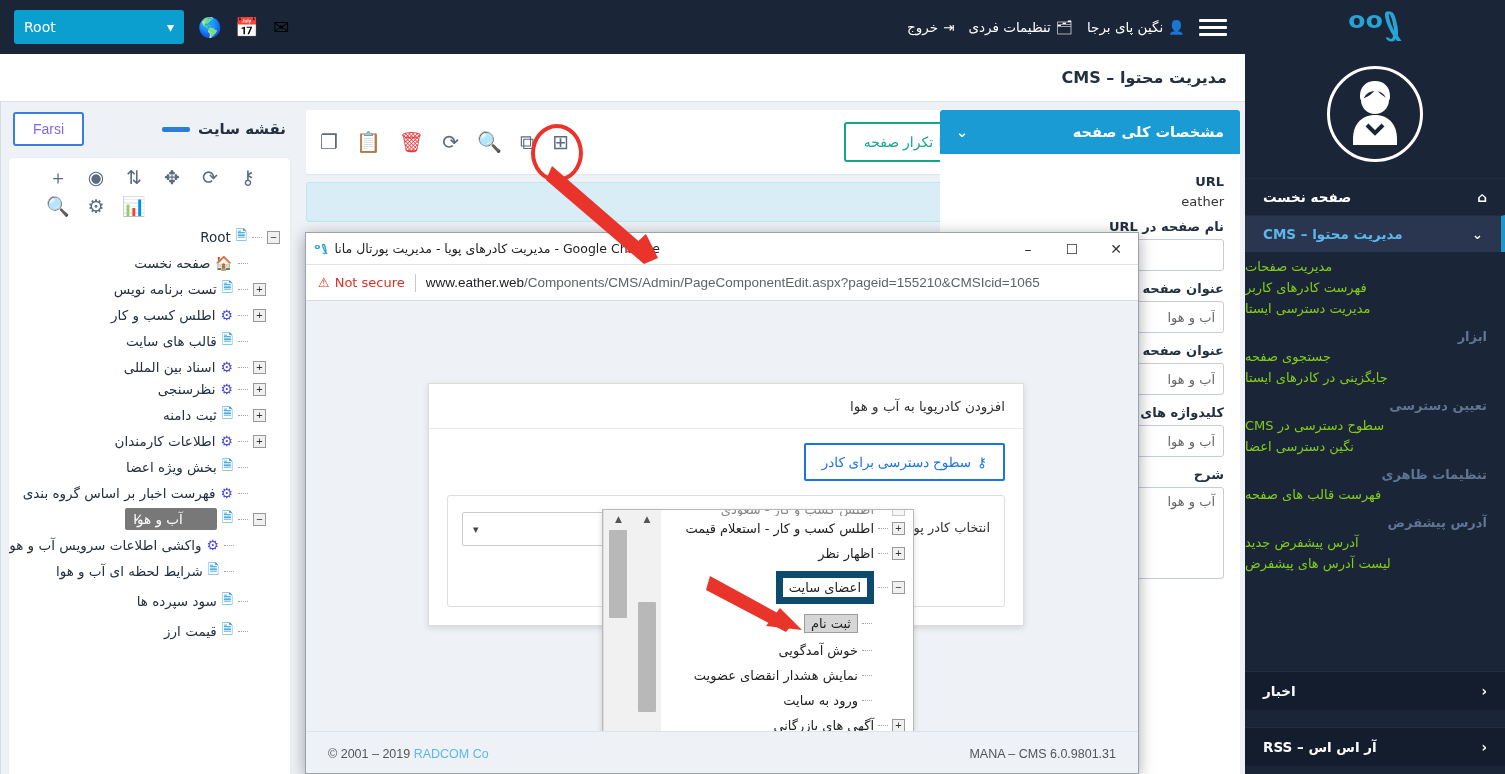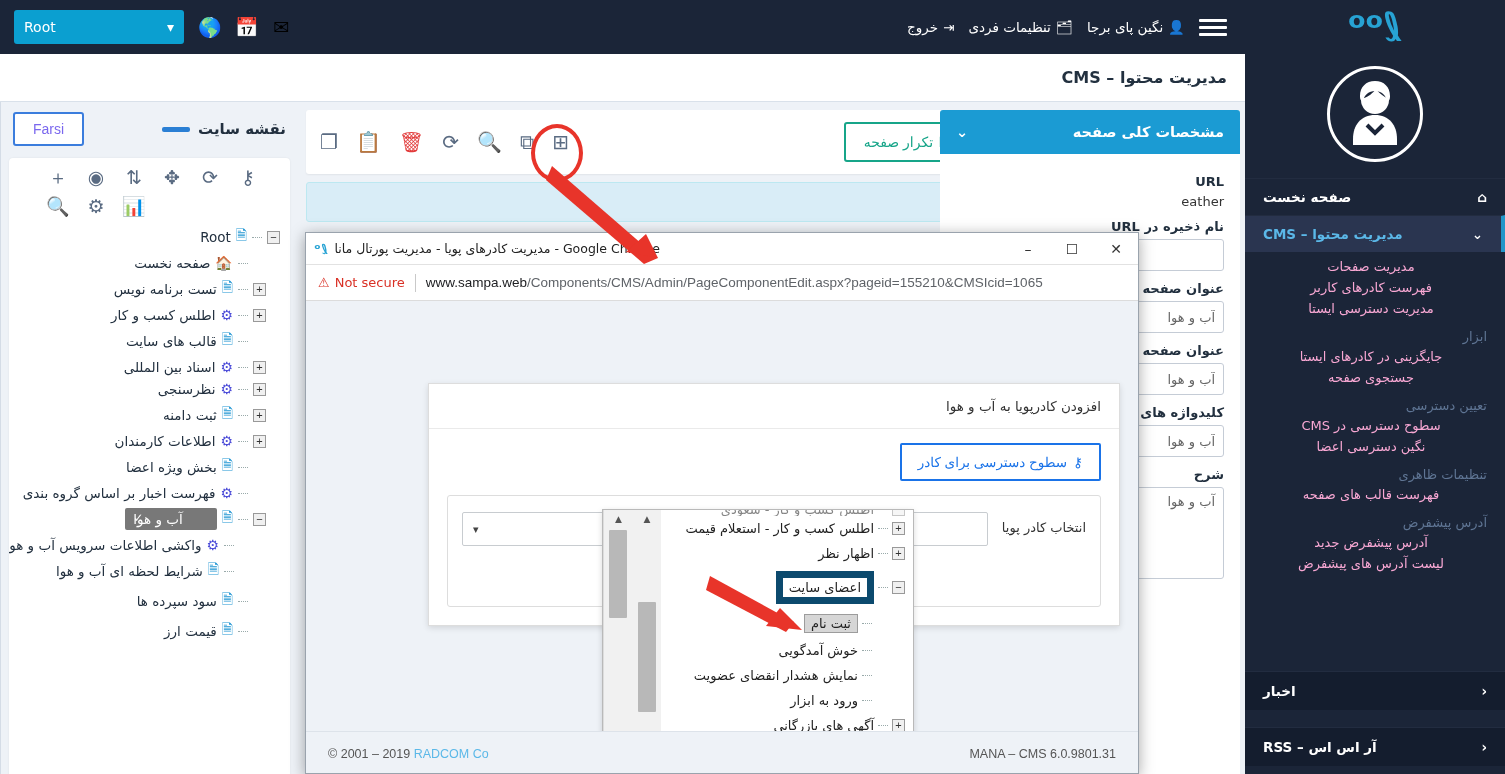--- a/index.html
+++ b/index.html
@@ -34,24 +34,24 @@
   }
   .nav-top {
     display:flex; align-items:center; justify-content:space-between;
     padding: 10px 18px; font-size: 13.5px; font-weight: bold;
     border-top: 1px solid #222c40;
   }
   .nav-top.active { background:#2a3550; color:#5bb8e8; border-right:4px solid #2196c9; }
   .nav-top .chev { font-size: 13px; color:#fff; }
   .subnav { background:#1b2538; padding: 4px 0 10px 0; }
   .subgroup-title {
-    color:#5f7594; font-size:13px; padding: 10px 18px 2px 0; text-align:right;
+    color:#5f7594; font-size:13px; padding: 10px 18px 2px 0; text-align:right;font-weight:bold;
   }
   .subitem {
-    color:#f9a8d4; font-size:13px; padding: 3px 8px 3px 0; text-align:center;
+    color:#84cc16; font-size:13px; padding: 3px 8px 3px 0; text-align:left;
     cursor:pointer;
   }
   .nav-bottom {
     display:flex; align-items:center; justify-content:space-between;
     padding: 11px 18px; font-size: 13.5px; font-weight:bold;
     background:#141d2e; border-top:1px solid #222c40;
   }
 
   
   .topbar {
@@ -203,21 +203,21 @@
     height:36px; display:flex; align-items:center; gap:10px; padding: 0 12px;
     border-bottom:1px solid #dcdcdc; background:#fff;
   }
   .notsecure { display:flex; align-items:center; gap:5px; color:#d93025; font-size:13px; }
   .omni-sep { width:1px; height:18px; background:#c9c9c9; }
   .omni-url { font-size:13.5px; color:#5f6368; font-family:"Liberation Sans", sans-serif; }
   .omni-url b { color:#202124; font-weight:normal; }
   .chrome-body { position:relative; background:#eef2f7; height:474px; direction:rtl; overflow:hidden; }
 
   .dlg {
-    position:absolute; left:122px; top:82px; width:692px; background:#fff;
+    position:absolute; left:122px; top:82px; width:596px; background:#fff;
     border:1px solid #ddd; box-shadow: 0 2px 6px rgba(0,0,0,.12);
   }
   .dlg-head { padding: 14px 18px; font-size:13.5px; color:#333; border-bottom:1px solid #eaeaea; text-align:right; }
   .dlg-row { padding: 14px 18px; display:flex; justify-content:flex-start; }
   .access-btn {
     border:2px solid #1a73e8; color:#1a73e8; background:#fff; border-radius:2px;
     padding: 9px 16px; font-size:13.5px; display:flex; align-items:center; gap:6px; cursor:pointer;
   }
   .dlg-card {
     margin: 0 18px 18px 18px; border:1px solid #ddd; border-radius:3px; background:#fff;
@@ -294,22 +294,22 @@
     </div>
     <div class="nav-top active">
       <span class="chev">⌄</span>
       <span>مدیریت محتوا – CMS</span>
     </div>
     <div class="subnav" id="subnav">
         <div class="subitem">مدیریت صفحات</div>
         <div class="subitem">فهرست کادرهای کاربر</div>
         <div class="subitem">مدیریت دسترسی ایستا</div>
         <div class="subgroup-title">ابزار</div>
+        <div class="subitem">جستجوی صفحه</div>
         <div class="subitem">جایگزینی در کادرهای ایستا</div>
-        <div class="subitem">جستجوی صفحه</div>
         <div class="subgroup-title">تعیین دسترسی</div>
         <div class="subitem">سطوح دسترسی در CMS</div>
         <div class="subitem">نگین دسترسی اعضا</div>
         <div class="subgroup-title">تنظیمات ظاهری</div>
         <div class="subitem">فهرست قالب های صفحه</div>
         <div class="subgroup-title">آدرس پیشفرض</div>
         <div class="subitem">آدرس پیشفرض جدید</div>
         <div class="subitem">لیست آدرس های پیشفرض</div>
       </div>
     <div class="nav-bottom" style="position:absolute;bottom:64px;left:0;right:0;">
@@ -513,21 +513,21 @@
 
     <div class="formpanel">
       <div class="form-head">
         <span>مشخصات کلی صفحه</span>
         <span>⌄</span>
       </div>
       <div class="form-body">
         <div class="f-label">URL</div>
         <div class="f-static">eather</div>
 
-        <div class="f-label">نام ذخیره در URL</div>
+        <div class="f-label">نام صفحه در URL</div>
         <input class="f-input" value="" style="">
 
         <div class="f-label">عنوان صفحه در</div>
         <input class="f-input" value="آب و هوا" style="">
 
         <div class="f-label">عنوان صفحه در</div>
         <input class="f-input" value="آب و هوا" style="">
 
         <div class="f-label">کلیدواژه های URL</div>
         <input class="f-input" value="آب و هوا" style="">
@@ -549,21 +549,21 @@
         <span class="wbtn">☐</span>
         <span class="wbtn">✕</span>
       </div>
     </div>
     <div class="chrome-omni">
       <span class="notsecure">
         <span>⚠</span>
         <span>Not secure</span>
       </span>
       <span class="omni-sep"></span>
-      <span class="omni-url"><b>www.sampa.web</b><span>/Components/CMS/Admin/PageComponentEdit.aspx?pageid=155210&amp;CMSIcid=1065</span></span>
+      <span class="omni-url"><b>www.eather.web</b><span>/Components/CMS/Admin/PageComponentEdit.aspx?pageid=155210&amp;CMSIcid=1065</span></span>
     </div>
 
     <div class="chrome-body">
 
       <div class="dlg">
         <div class="dlg-head">افزودن کادرپویا به آب و هوا</div>
         <div class="dlg-row">
           <button class="access-btn">
             <span>⚷</span>
             <span>سطوح دسترسی برای کادر</span>
@@ -611,21 +611,21 @@
               <span class="lbl">خوش آمدگویی</span>
             </div>
             <div class="dd-node dd-ind1">
               <span style="width:13px;display:inline-block"></span>
               <span class="dots"></span>
               <span class="lbl">نمایش هشدار انقضای عضویت</span>
             </div>
             <div class="dd-node dd-ind1">
               <span style="width:13px;display:inline-block"></span>
               <span class="dots"></span>
-              <span class="lbl">ورود به ابزار</span>
+              <span class="lbl">ورود به سایت</span>
             </div>
             <div class="dd-node">
               <span class="plusbox">+</span>
               <span class="dots"></span>
               <span class="lbl">آگهی های بازرگانی</span>
             </div>
           </div>
         <div class="dd-scroll-inner">
           <div class="sb-arrow">▲</div>
           <div class="sb-thumb" style="top:92px;height:110px;"></div>

